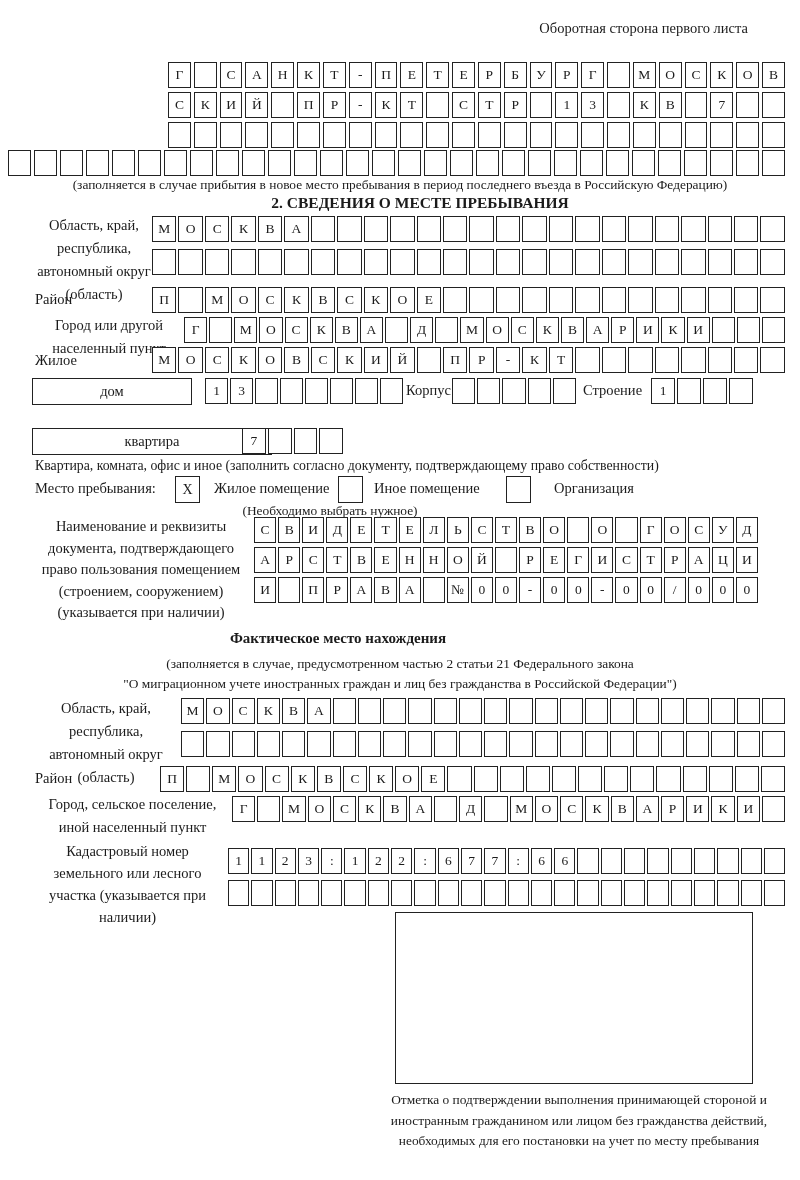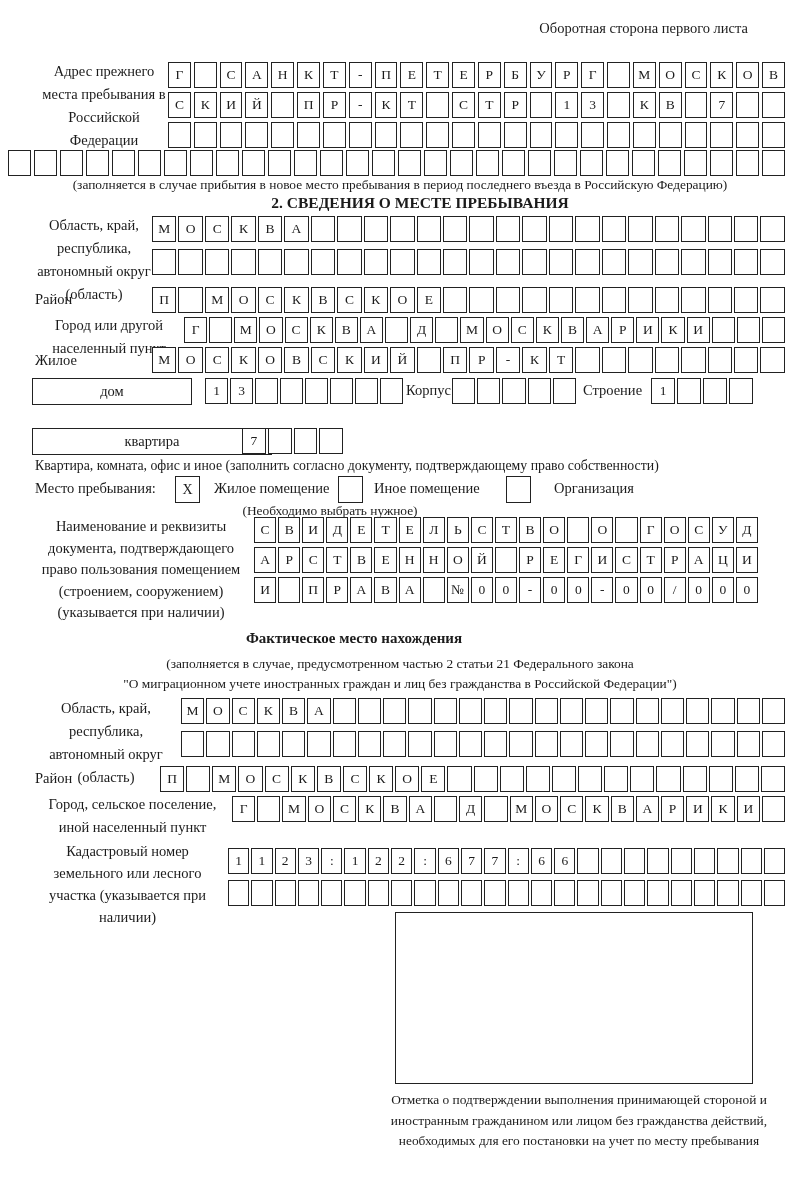--- a/index.html
+++ b/index.html
@@ -21,21 +21,20 @@
   .inline-label{position:absolute;font-size:14.5px;white-space:nowrap;}
   .stampbox{position:absolute;border:1.5px solid #222;background:#fff;box-sizing:border-box;}
 </style>
 </head>
 <body>
 
 <div class="page">
 
   <div class="abs note" style="top:20px;right:52px;font-size:14.5px;">Оборотная сторона первого листа</div>
 
-  <div class="abs label" style="left:35px;top:60px;width:138px;">Адрес прежнего места пребывания в Российской Федерации</div>
   <div class="cells g3" style="left:168px;top:62px;width:617px;">
       <div class="cell">Г</div>
       <div class="cell"></div>
       <div class="cell">С</div>
       <div class="cell">А</div>
       <div class="cell">Н</div>
       <div class="cell">К</div>
       <div class="cell">Т</div>
       <div class="cell">-</div>
       <div class="cell">П</div>
@@ -390,21 +389,21 @@
       <div class="cell">0</div>
       <div class="cell">-</div>
       <div class="cell">0</div>
       <div class="cell">0</div>
       <div class="cell">/</div>
       <div class="cell">0</div>
       <div class="cell">0</div>
       <div class="cell">0</div>
     </div>
 
-  <div class="abs center bold" style="left:16px;top:630px;width:636px;font-size:15px;">Фактическое место нахождения</div>
+  <div class="abs center bold" style="left:0;top:630px;width:636px;font-size:15px;">Фактическое место нахождения</div>
   <div class="abs note center" style="left:0;top:656px;width:800px;">(заполняется в случае, предусмотренном частью 2 статьи 21 Федерального закона</div>
   <div class="abs note center" style="left:0;top:676px;width:800px;">"О миграционном учете иностранных граждан и лиц без гражданства в Российской Федерации")</div>
 
   <div class="abs label" style="left:35px;top:697px;width:142px;">Область, край, республика, автономный округ (область)</div>
   <div class="cells" style="left:181px;top:698px;width:604px;">
       <div class="cell">М</div>
       <div class="cell">О</div>
       <div class="cell">С</div>
       <div class="cell">К</div>
       <div class="cell">В</div>

